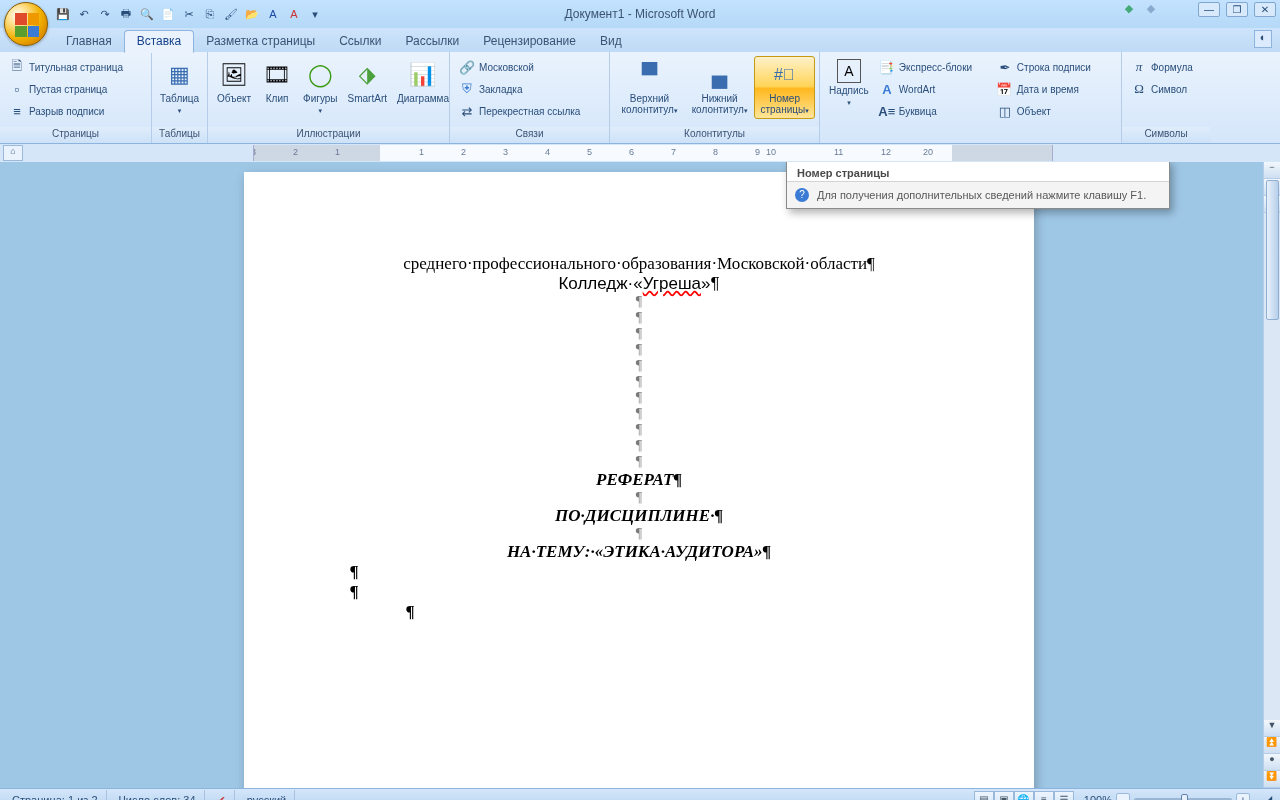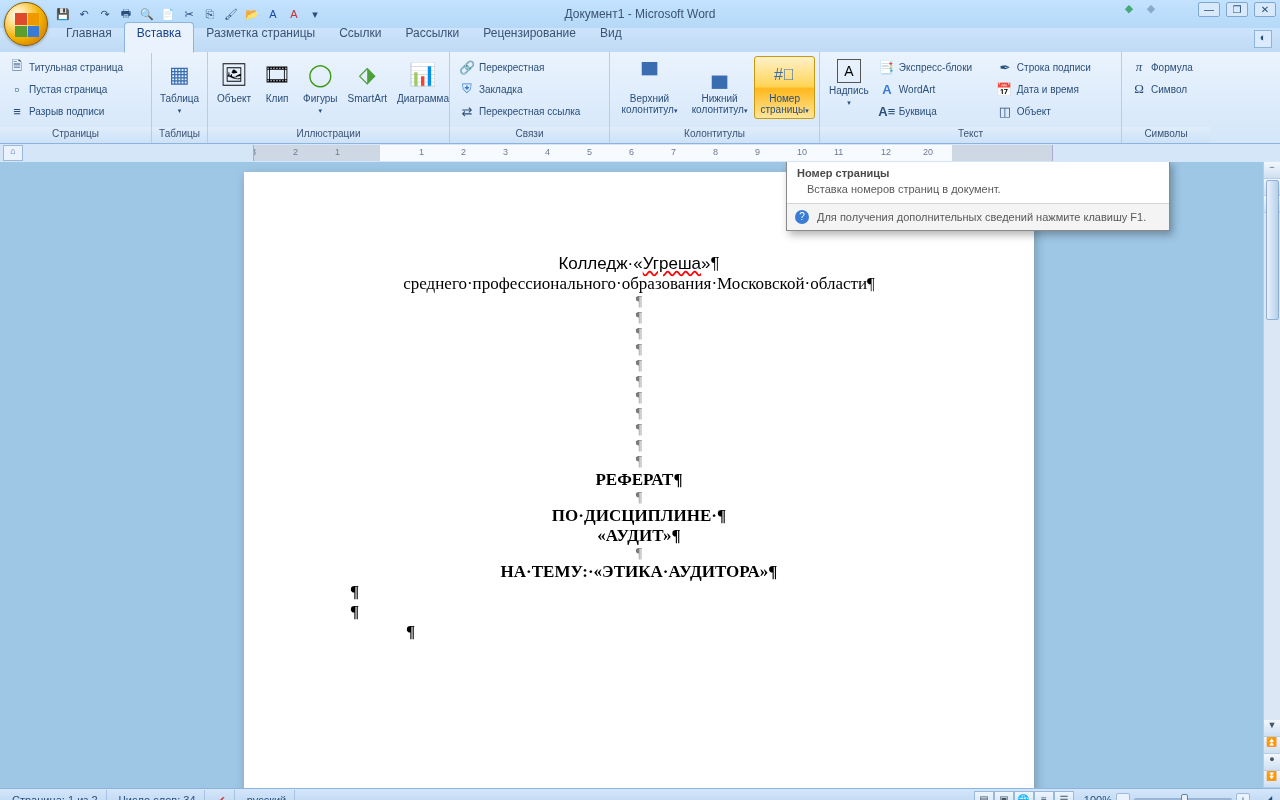--- a/index.html
+++ b/index.html
@@ -16,21 +16,21 @@
 .qat { margin-left: 54px; display: flex; gap: 3px; align-items: center; height: 100%; }
 .qat .qbtn { width: 18px; height: 18px; display: flex; align-items: center; justify-content: center; font-size: 11px; color: #2a4e7a; border-radius: 2px; cursor: pointer; }
 .title-text { position: absolute; left: 50%; transform: translateX(-50%); font-size: 12px; color: #3b5374; }
 .winctrl { position: absolute; right: 4px; top: 2px; display: flex; gap: 6px; }
 .winctrl div { width: 22px; height: 15px; background: #d7e9fb; border: 1px solid #7fa7d0; border-radius: 2px; display: flex; align-items: center; justify-content: center; font-size: 10px; cursor: pointer; color:#2a4e7a; }
 .bits { position:absolute; right:120px; top:2px; display:flex; gap:4px;}
 .bits div{width:18px;height:18px;font-size:11px;color:#4a7; text-align:center;}
 
 
 .tabstrip { height: 24px; background: linear-gradient(#cde4fb, #bfdaf5); display: flex; align-items: flex-end; padding-left: 54px; gap: 0; }
-.tab { padding: 3px 12px 12px; font-size: 12px; color: #3b5374; cursor: pointer; border-top-left-radius: 4px; border-top-right-radius: 4px; }
+.tab { padding: 3px 12px 4px; font-size: 12px; color: #3b5374; cursor: pointer; border-top-left-radius: 4px; border-top-right-radius: 4px; }
 .tab.active { background: #eaf3fd; border: 1px solid #8db4de; border-bottom: 1px solid #eaf3fd; color: #15428b; position: relative; top: 1px; }
 .ribbon-help { position:absolute; right:8px; top:30px; width:18px;height:18px;border:1px solid #8db4de;background:#dbeafd;font-size:11px;text-align:center;color:#2a4e7a;cursor:pointer;}
 
 
 .ribbon { height: 92px; background: linear-gradient(#eaf3fd, #d4e6fa); border-bottom: 1px solid #8db4de; display: flex; }
 .group { border-right: 1px solid #b5cde8; display: flex; flex-direction: column; justify-content: space-between; padding: 2px 0 0; }
 .group-body { display: flex; align-items: flex-start; padding: 2px 4px; flex: 1; }
 .group-label { text-align: center; font-size: 10px; color: #3b5374; height: 16px; line-height: 14px; background: linear-gradient(#e0edfb, #cde2f8); }
 .vbtn { display: flex; flex-direction: column; align-items: center; gap: 2px; padding: 2px 4px; cursor: pointer; border: 1px solid transparent; border-radius: 3px; }
 .vbtn .ic { width: 32px; height: 32px; display: flex; align-items: center; justify-content: center; font-size: 22px; }
@@ -55,21 +55,21 @@
 .ruler-row { height: 18px; background: #d5e6f8; display: flex; align-items: center; }
 .view-ruler-btn { width: 20px; height: 16px; border: 1px solid #9ab9db; background:#eaf3fd; margin-left: 3px; cursor: pointer; font-size:9px; text-align:center;color:#2a4e7a;}
 .ruler { margin: 0 auto 0 230px; height: 16px; background: #f7fbff; width: 800px; position: relative; border-left:1px solid #aac; border-right:1px solid #aac; font-size:9px; color:#6a7a94; overflow:hidden;}
 .ruler .shade-l{position:absolute;left:0;top:0;height:100%;width:126px;background:#cdd8e4;}
 .ruler .shade-r{position:absolute;right:0;top:0;height:100%;width:100px;background:#cdd8e4;}
 .ruler .num{position:absolute;top:2px;}
 
 .doc-area { height: 626px; background: #9ec7e6; position: relative; overflow: hidden; }
 .page { position: absolute; left: 244px; top: 10px; width: 790px; height: 700px; background: #fff; box-shadow: 2px 4px 10px rgba(0,0,0,.25); padding: 82px 86px 0 86px; }
 .page p { font-family: "Times New Roman", serif; font-size: 17px; text-align: center; color: #000; }
-.page p.bold { font-weight: bold; }
+.page p.bold { font-weight: bold; font-style: italic; }
 .page .pilcrow { color: #7a7a7a; font-size: 14px; }
 .page .red-wavy { text-decoration: underline wavy red; }
 .page .left { text-align: left; }
 
 .scrollbar-v { position: absolute; right: 0; top: 0; width: 17px; height: 100%; background: #dbe7f4; border-left: 1px solid #b5cde8; }
 .scrollbar-v .sbtn{height:17px;background:linear-gradient(#f2f7fc,#cedff2);border-bottom:1px solid #b5cde8;text-align:center;font-size:9px;color:#456;cursor:pointer;}
 .scrollbar-v .thumb{position:absolute;top:18px;left:2px;width:13px;height:140px;background:linear-gradient(90deg,#e8f1fb,#b7cfe9);border:1px solid #8fb0d4;border-radius:2px;cursor:pointer;}
 .scrollbar-v .sbtn-end{position:absolute;width:100%;}
 
 
@@ -197,21 +197,21 @@
         </div>
     </div>
     <div class="group-label">Иллюстрации</div>
   </div>
 
   <div class="group" id="g-links">
     <div class="group-body">
       <div class="stack" style="width:100%">
         <div class="hbtn">
             <span class="ic">🔗</span>
-            <span>Перекрестная</span>
+            <span>Московской</span>
           </div>
         <div class="hbtn">
             <span class="ic" style="color:#3a7bd5">⛨</span>
             <span>Закладка</span>
           </div>
         <div class="hbtn">
             <span class="ic">⇄</span>
             <span>Перекрестная ссылка</span>
           </div>
       </div>
@@ -270,21 +270,20 @@
             <span class="ic">📅</span>
             <span>Дата и время</span>
           </div>
         <div class="hbtn">
             <span class="ic">◫</span>
             <span>Объект</span>
             <span class="dd"></span>
           </div>
       </div>
     </div>
-    <div class="group-label">Текст</div>
   </div>
 
   <div class="group" id="g-symbols" style="border-right:none">
     <div class="group-body">
       <div class="stack" style="width:100%">
         <div class="hbtn">
             <span class="ic" style="font-family:serif;font-style:italic">π</span>
             <span>Формула</span>
             <span class="dd"></span>
           </div>
@@ -310,55 +309,53 @@
       <span class="num" style="left: 81px;">1</span>
       <span class="num" style="left: 165px;">1</span>
       <span class="num" style="left: 207px;">2</span>
       <span class="num" style="left: 249px;">3</span>
       <span class="num" style="left: 291px;">4</span>
       <span class="num" style="left: 333px;">5</span>
       <span class="num" style="left: 375px;">6</span>
       <span class="num" style="left: 417px;">7</span>
       <span class="num" style="left: 459px;">8</span>
       <span class="num" style="left: 501px;">9</span>
-      <span class="num" style="left: 543px;">10</span>
+      <span class="num" style="left: 512px;">10</span>
       <span class="num" style="left: 580px;">11</span>
       <span class="num" style="left: 627px;">12</span>
       <span class="num" style="left: 669px;">20</span>
     </div>
 </div>
 
 <div class="doc-area">
   <div class="tooltip">
     <div class="tthead">Номер страницы</div>
-    <div class="ttbody">Вставка номеров страниц в документ.</div>
     <div class="ttfoot">
       <span class="helpic">?</span>
       <span>Для получения дополнительных сведений нажмите клавишу F1.</span>
     </div>
   </div>
 
   <div class="page">
+    <p>среднего·профессионального·образования·Московской·области¶</p>
     <p><span>Колледж·«</span><span class="red-wavy">Угреша</span><span>»¶</span></p>
-    <p>среднего·профессионального·образования·Московской·области¶</p>
     <p class="pilcrow">¶</p>
     <p class="pilcrow">¶</p>
     <p class="pilcrow">¶</p>
     <p class="pilcrow">¶</p>
     <p class="pilcrow">¶</p>
     <p class="pilcrow">¶</p>
     <p class="pilcrow">¶</p>
     <p class="pilcrow">¶</p>
     <p class="pilcrow">¶</p>
     <p class="pilcrow">¶</p>
     <p class="pilcrow">¶</p>
     <p class="bold">РЕФЕРАТ¶</p>
     <p class="pilcrow">¶</p>
     <p class="bold">ПО·ДИСЦИПЛИНЕ·¶</p>
-    <p class="bold">«АУДИТ»¶</p>
     <p class="pilcrow">¶</p>
     <p class="bold">НА·ТЕМУ:·«ЭТИКА·АУДИТОРА»¶</p>
     <p class="bold left" style="padding-left:20px">¶</p>
     <p class="bold left" style="padding-left:20px">¶</p>
     <p class="bold left" style="padding-left:76px">¶</p>
   </div>
 
   <div class="scrollbar-v">
     <div class="sbtn">−</div>
     <div class="sbtn">▤</div>

